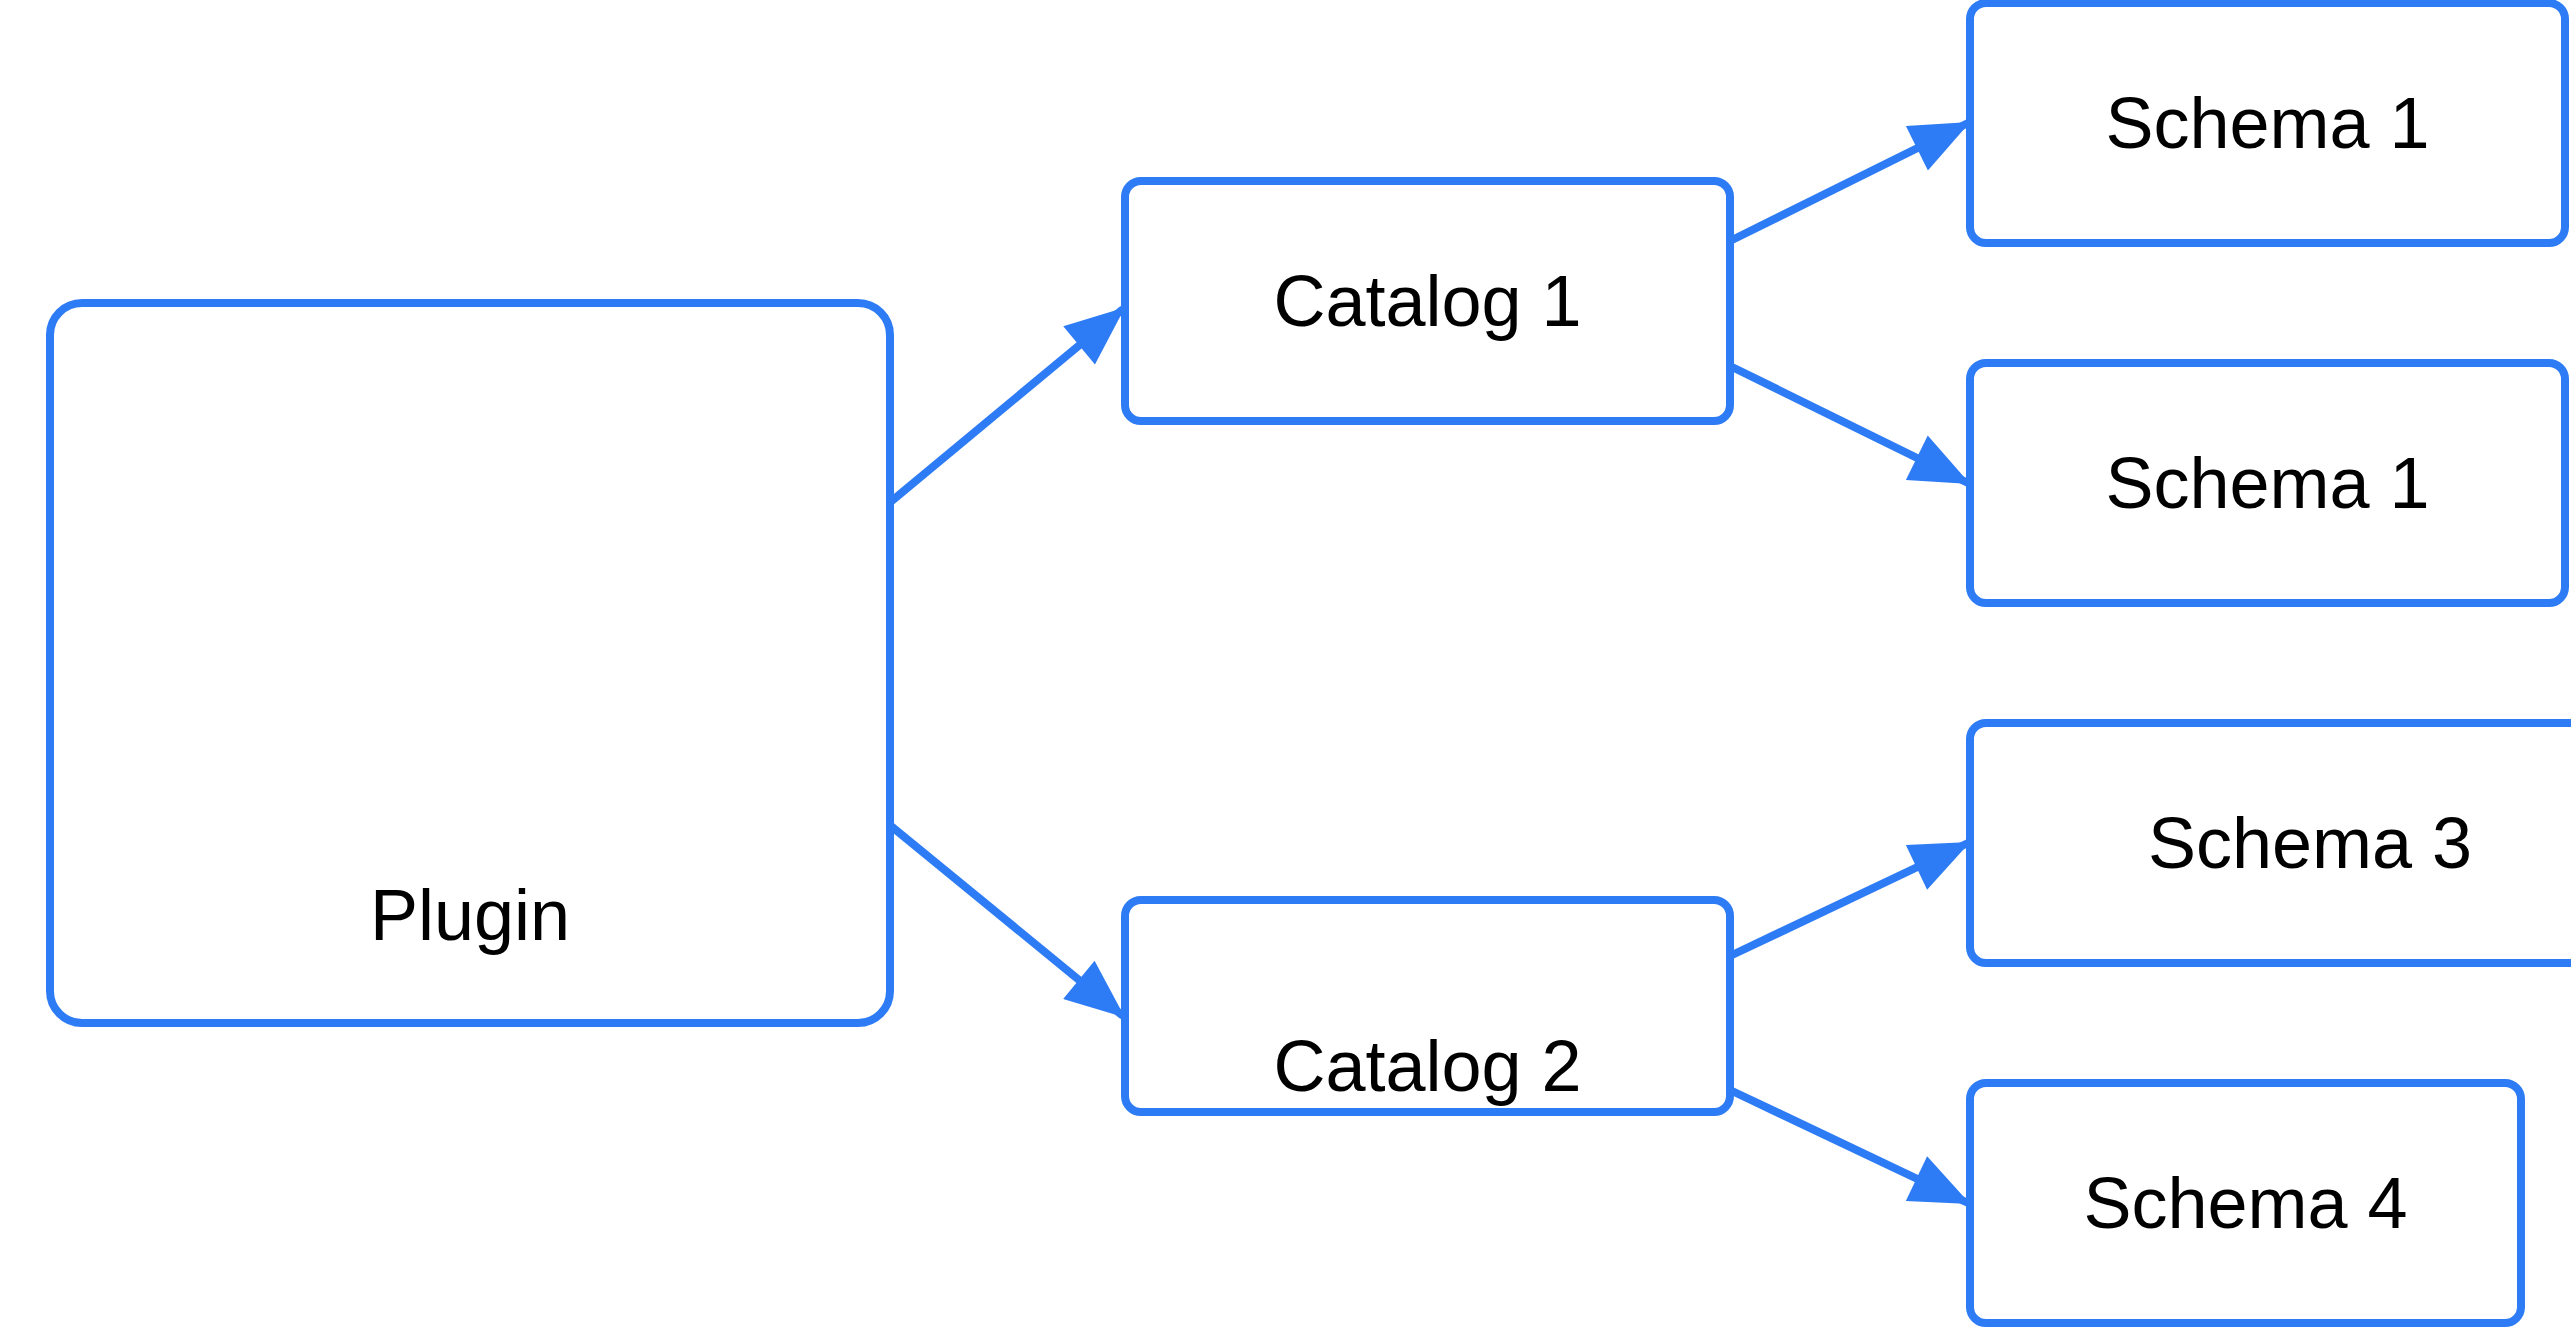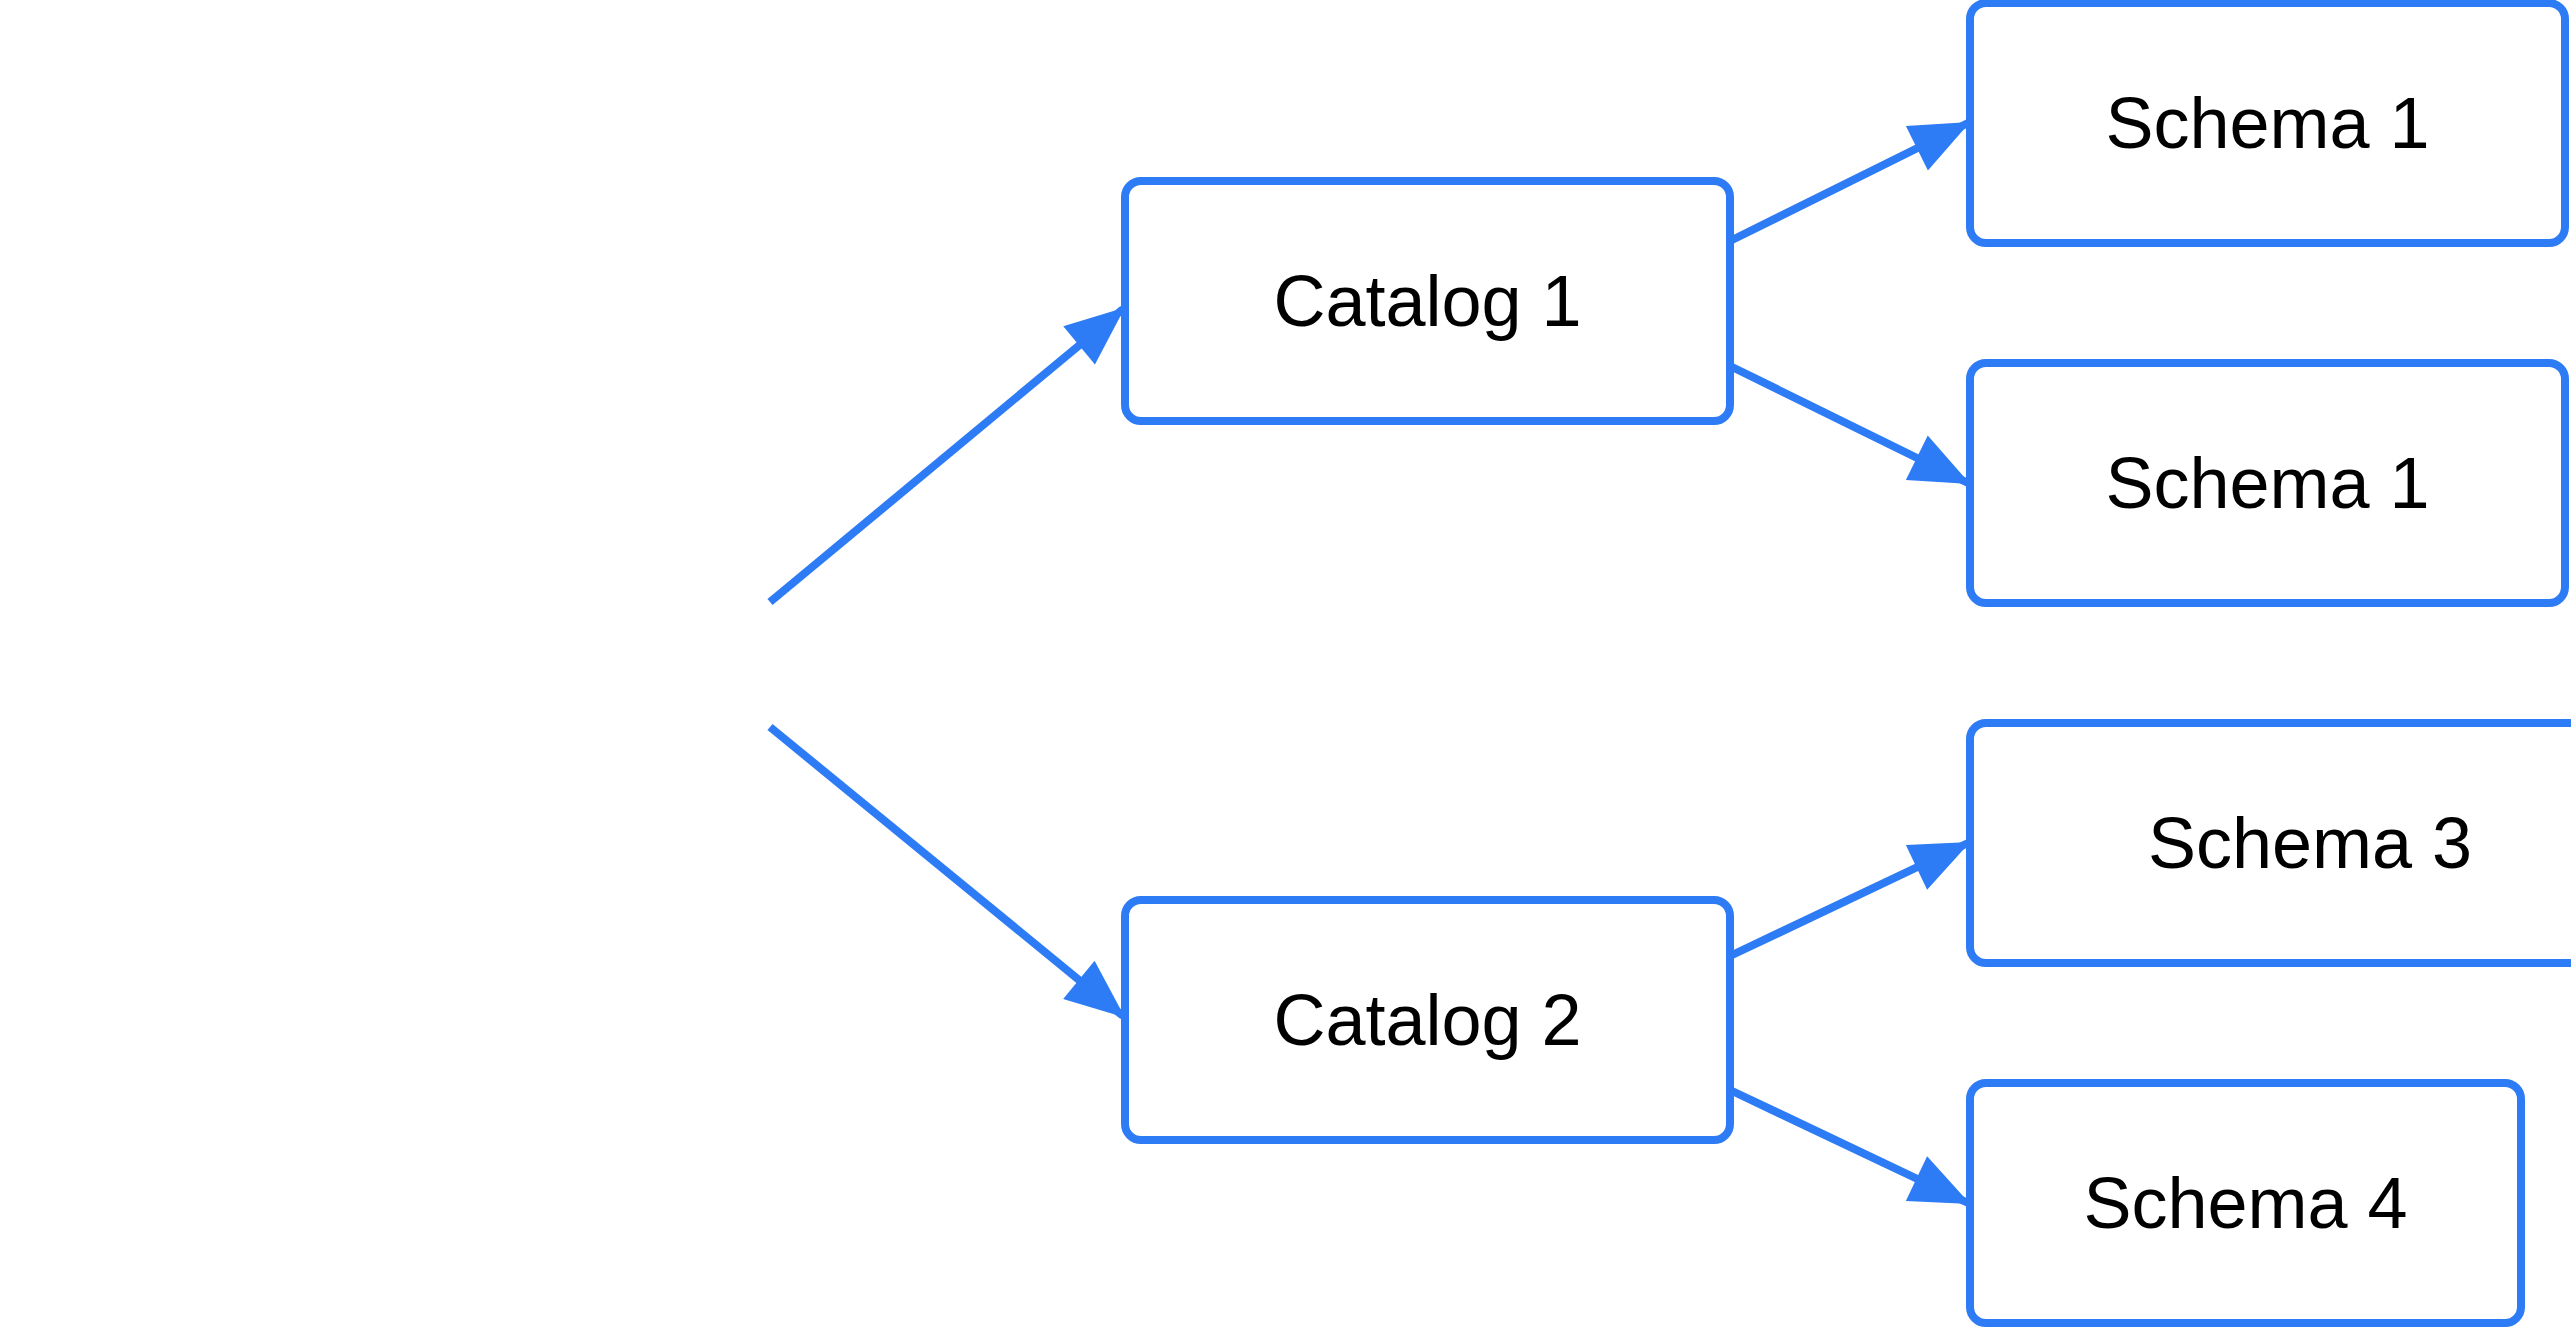--- a/index.html
+++ b/index.html
@@ -59,21 +59,21 @@
   .node.group .label {
     position: absolute;
     bottom: 62px;
     left: 0;
     width: 100%;
     text-align: center;
   }
   #node-plugin    { left: 46px;   top: 299px;  width: 848px; height: 728px; }
   #node-connector { left: 166px;  top: 539px;  width: 608px; height: 248px; }
   #node-catalog1  { left: 1121px; top: 177px;  width: 613px; height: 248px; }
-  #node-catalog2  { left: 1121px; top: 896px;  width: 613px; height: 248px; }
+  #node-catalog2  { left: 1121px; top: 896px;  width: 613px; height: 220px; align-items: flex-end; }
   #node-schema1a  { left: 1966px; top: -1px;   width: 603px; height: 248px; }
   #node-schema1b  { left: 1966px; top: 359px;  width: 603px; height: 248px; }
   #node-schema3   { left: 1966px; top: 719px;  width: 688px; height: 248px; }
   #node-schema4   { left: 1966px; top: 1079px; width: 559px; height: 248px; }
 </style>
 </head>
 <body>
 
 <div class="canvas">
 
@@ -84,20 +84,23 @@
       </marker>
     </defs>
     <line x1="770" y1="602" x2="1123" y2="309" marker-end="url(#arrow)"></line>
     <line x1="770" y1="727" x2="1123" y2="1016" marker-end="url(#arrow)"></line>
     <line x1="1730" y1="241" x2="1968" y2="123" marker-end="url(#arrow)"></line>
     <line x1="1730" y1="366" x2="1968" y2="483" marker-end="url(#arrow)"></line>
     <line x1="1730" y1="956" x2="1968" y2="843" marker-end="url(#arrow)"></line>
     <line x1="1730" y1="1090" x2="1968" y2="1203" marker-end="url(#arrow)"></line>
   </svg>
 
+  <div class="node group" id="node-plugin">
+    <span class="label">Plugin</span>
+  </div>
 
 
   <div class="node" id="node-catalog1">
     <span class="label">Catalog 1</span>
   </div>
 
   <div class="node" id="node-catalog2">
     <span class="label">Catalog 2</span>
   </div>
 

